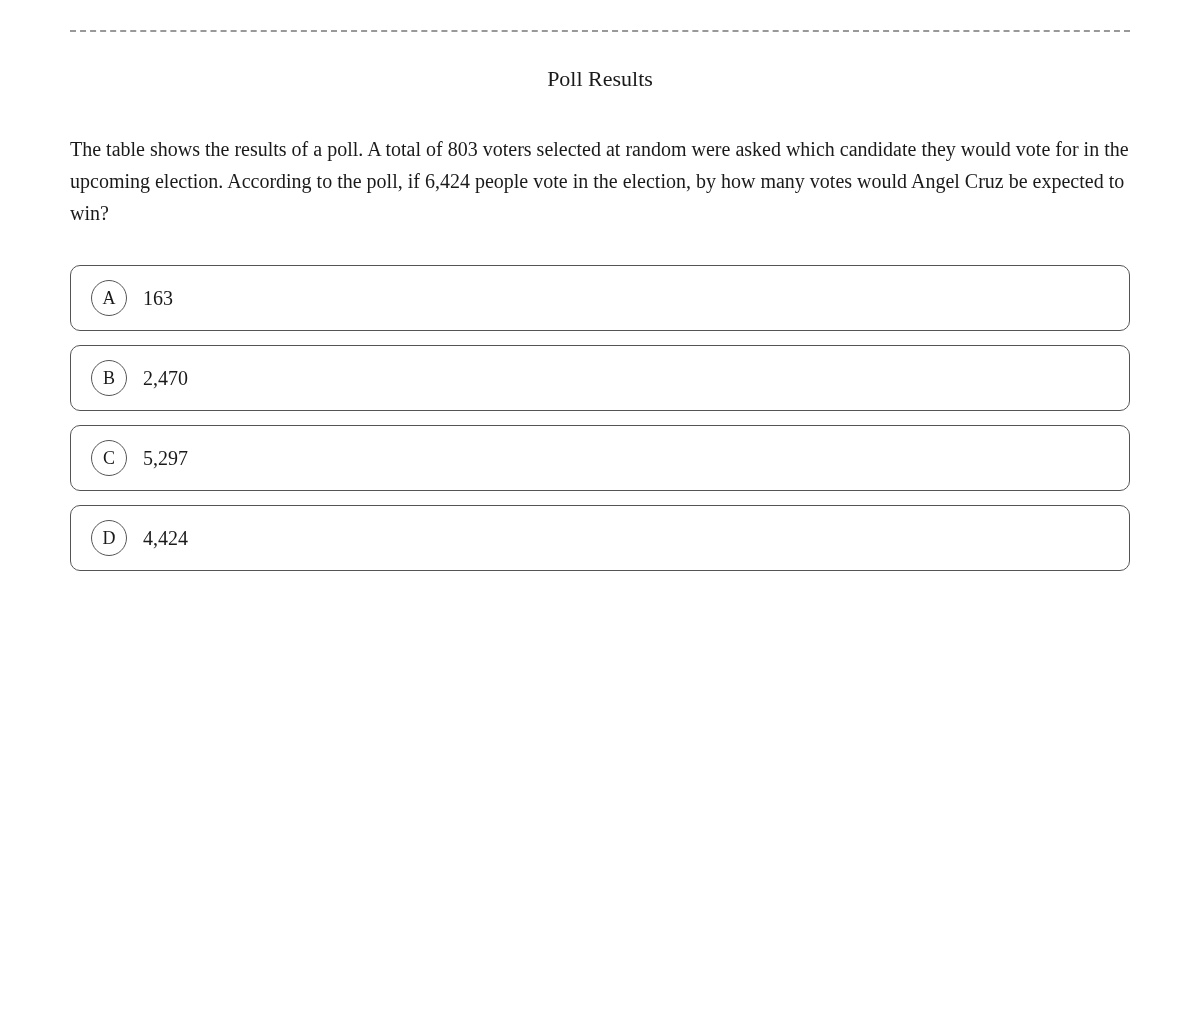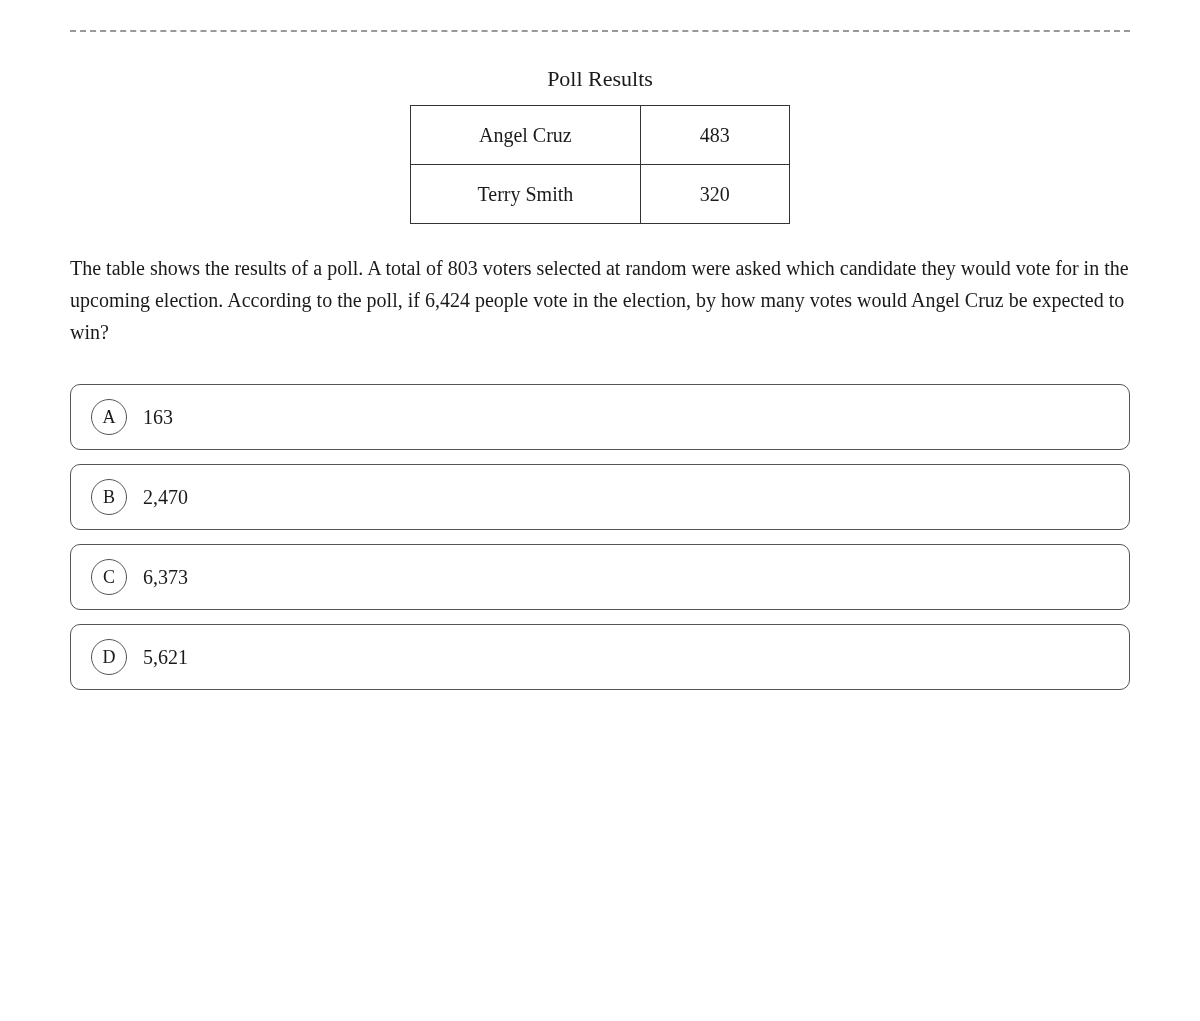--- a/index.html
+++ b/index.html
@@ -97,46 +97,34 @@
       font-family: Liberation Serif, serif;
     }
   </style>
 </head>
 <body>
 
 <div class="top-border"></div>
 
 <div class="poll-section">
   <div class="poll-title">Poll Results</div>
-  <table class="poll-table">
-    <tbody id="poll-table-body">
-    <tr>
-          <td>Angel Cruz</td>
-          <td>483</td>
-        </tr>
-        <tr>
-          <td>Terry Smith</td>
-          <td>320</td>
-        </tr>
-      </tbody>
-  </table>
 </div>
 
 <div class="question-text">The table shows the results of a poll. A total of 803 voters selected at random were asked which candidate they would vote for in the upcoming election. According to the poll, if 6,424 people vote in the election, by how many votes would Angel Cruz be expected to win?</div>
 
 <div class="answer-options" id="answer-options-container">
 <div class="answer-option">
       <div class="option-circle">A</div>
       <span class="option-text">163</span>
     </div>
     <div class="answer-option">
       <div class="option-circle">B</div>
       <span class="option-text">2,470</span>
     </div>
     <div class="answer-option">
       <div class="option-circle">C</div>
-      <span class="option-text">6,373</span>
+      <span class="option-text">5,297</span>
     </div>
     <div class="answer-option">
       <div class="option-circle">D</div>
-      <span class="option-text">5,621</span>
+      <span class="option-text">4,424</span>
     </div>
   </div>
 
 </body></html>

